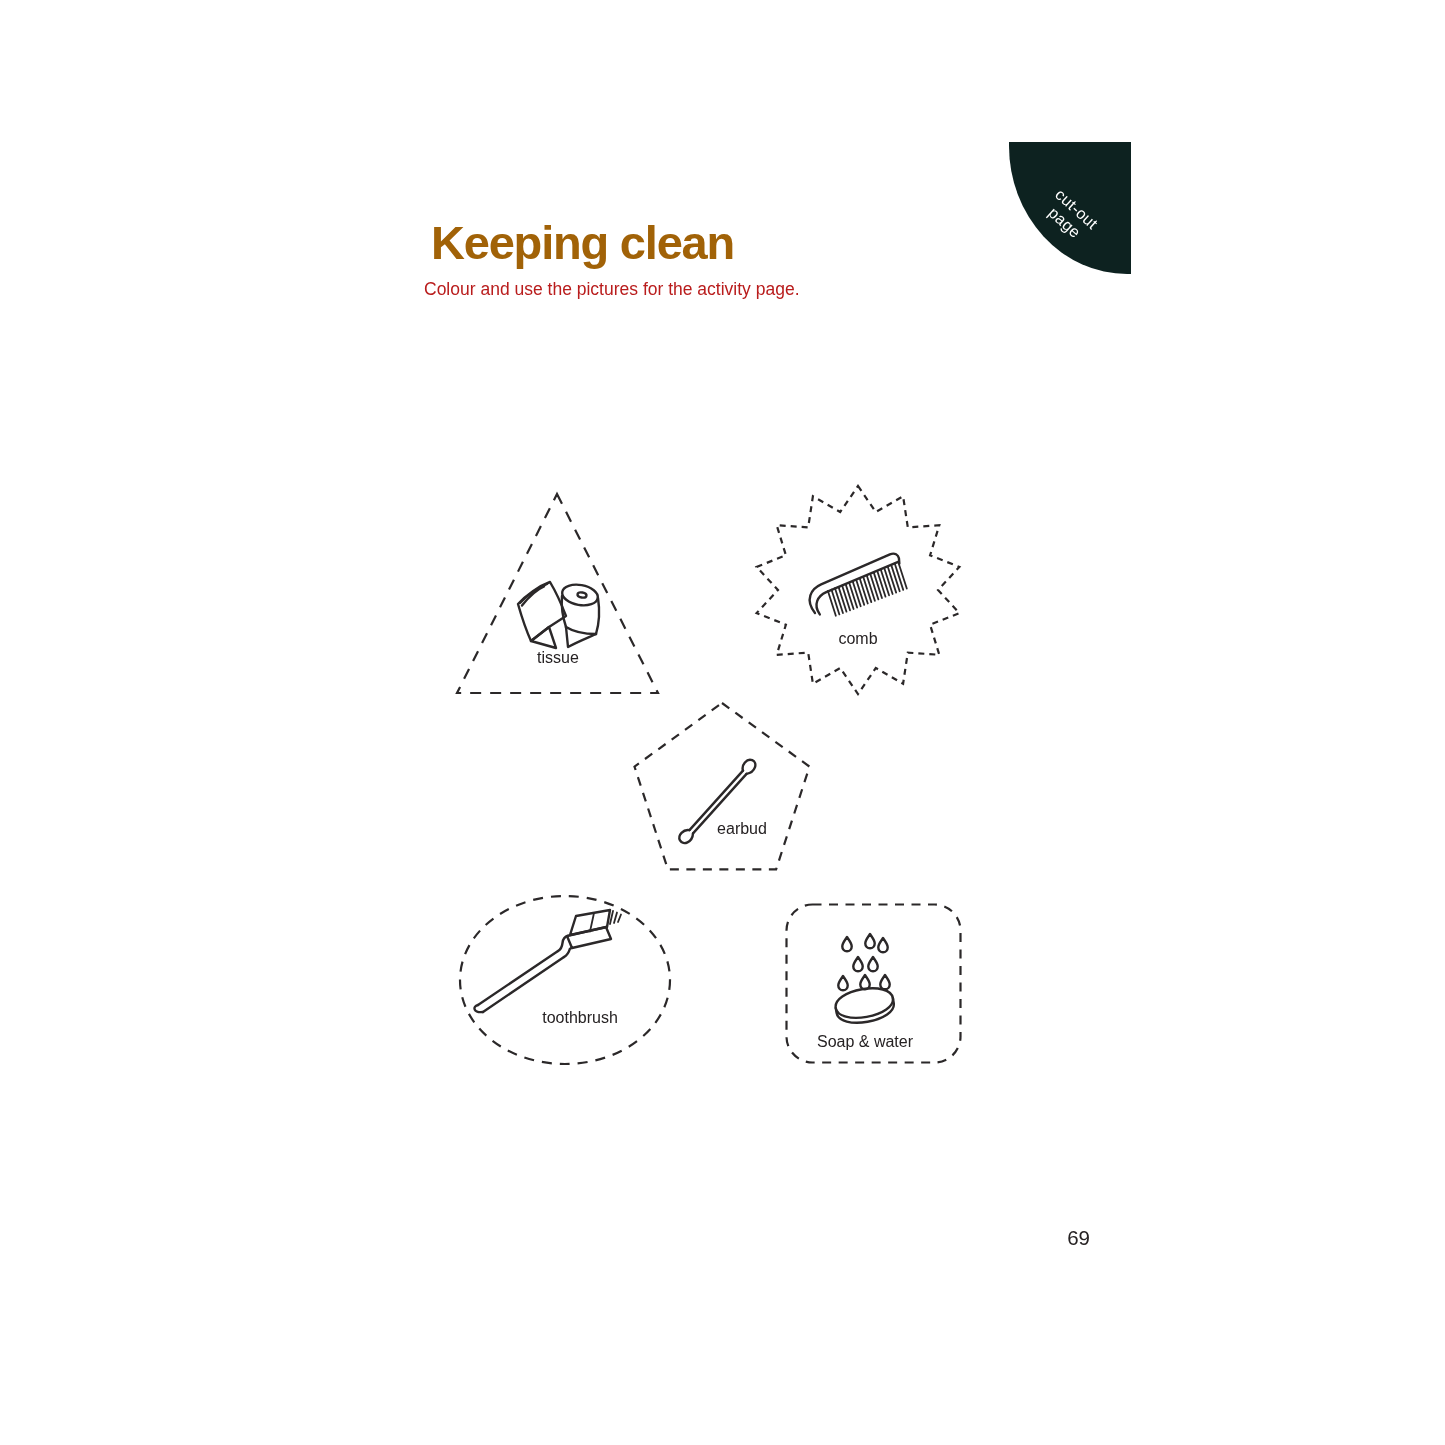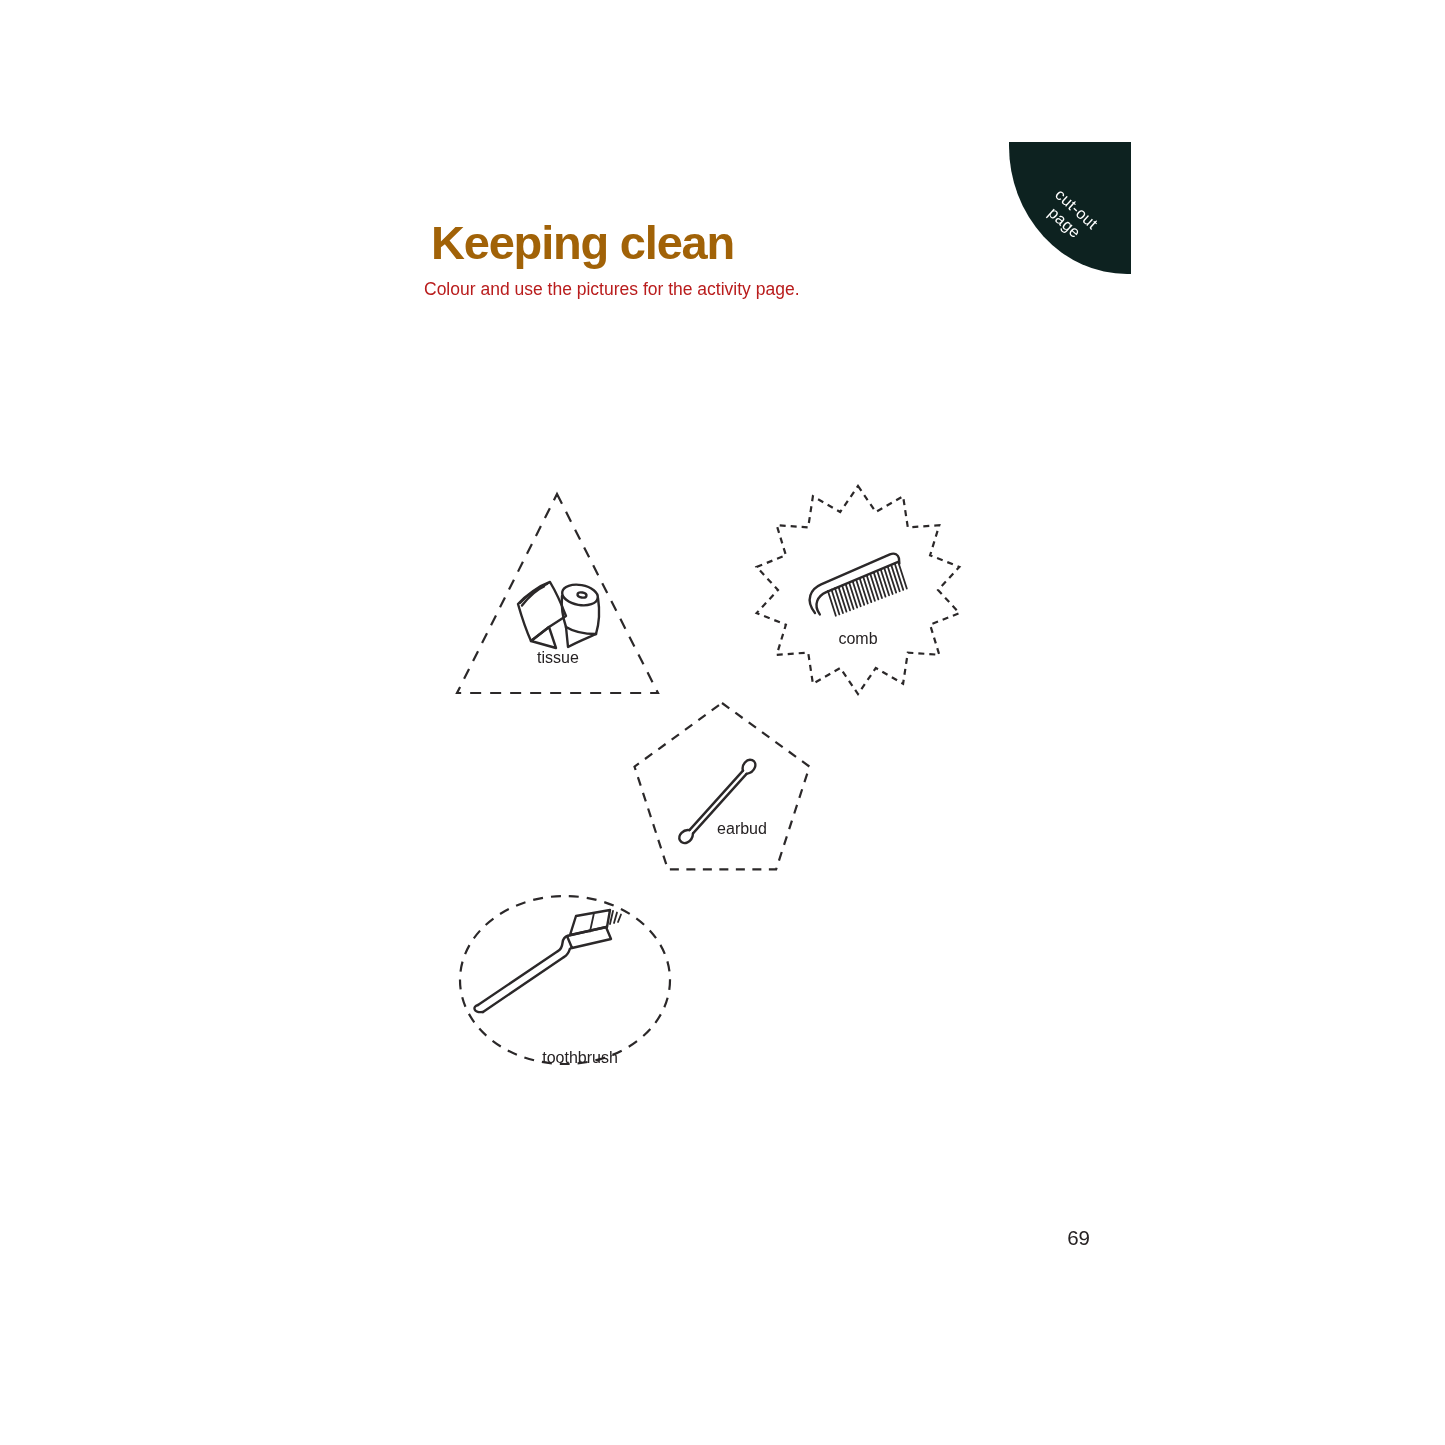--- a/index.html
+++ b/index.html
@@ -103,19 +103,41 @@
         <path d="M27,119 L108,64"></path>
         <path d="M22,112 C16,113.5 17.5,120 27,119"></path>
         <path d="M102,58 C105,56.5 106,54 106.5,50 C107,45.5 108.5,43.5 112,43"></path>
         <path d="M108,64 C111.5,62 113,59 113.8,56 L116,54.5"></path>
         <path d="M111,43 L150,34 L155,46 L116,55 Z"></path>
         <path d="M114,42 L120,23 L154,17 L151,34 Z"></path>
         <path class="icon-thin" d="M134,38.5 L138,20"></path>
         <path class="icon-thin" d="M157,18 L154,31 M161,19.5 L158,30 M165,21.5 L162,29"></path>
       </g>
     </svg>
-    <div class="label" style="left:44px;top:117px;width:160px;margin-top:40px;">toothbrush</div>
+    <div class="label" style="left:44px;top:117px;width:160px;">toothbrush</div>
   </div>
 
+  <div class="cutout" style="left:785px;top:903px;width:177px;height:161px;">
+    <svg width="177" height="161" viewBox="0 0 177 161">
+      <rect class="outline" x="1.5" y="1.5" width="174" height="158" rx="26" stroke-dasharray="9 7.5"></rect>
+      <g class="icon">
+        <g>
+          <path transform="translate(62,34)" d="M0,0 C2.3,3.6 4.7,6.2 4.7,9.4 C4.7,12.5 2.6,14.3 0,14.3 C-2.6,14.3 -4.7,12.5 -4.7,9.4 C-4.7,6.2 -2.3,3.6 0,0 Z"></path>
+          <path transform="translate(85,31)" d="M0,0 C2.3,3.6 4.7,6.2 4.7,9.4 C4.7,12.5 2.6,14.3 0,14.3 C-2.6,14.3 -4.7,12.5 -4.7,9.4 C-4.7,6.2 -2.3,3.6 0,0 Z"></path>
+          <path transform="translate(98,35)" d="M0,0 C2.3,3.6 4.7,6.2 4.7,9.4 C4.7,12.5 2.6,14.3 0,14.3 C-2.6,14.3 -4.7,12.5 -4.7,9.4 C-4.7,6.2 -2.3,3.6 0,0 Z"></path>
+          <path transform="translate(73,54)" d="M0,0 C2.3,3.6 4.7,6.2 4.7,9.4 C4.7,12.5 2.6,14.3 0,14.3 C-2.6,14.3 -4.7,12.5 -4.7,9.4 C-4.7,6.2 -2.3,3.6 0,0 Z"></path>
+          <path transform="translate(88,54)" d="M0,0 C2.3,3.6 4.7,6.2 4.7,9.4 C4.7,12.5 2.6,14.3 0,14.3 C-2.6,14.3 -4.7,12.5 -4.7,9.4 C-4.7,6.2 -2.3,3.6 0,0 Z"></path>
+          <path transform="translate(58,73)" d="M0,0 C2.3,3.6 4.7,6.2 4.7,9.4 C4.7,12.5 2.6,14.3 0,14.3 C-2.6,14.3 -4.7,12.5 -4.7,9.4 C-4.7,6.2 -2.3,3.6 0,0 Z"></path>
+          <path transform="translate(80,72)" d="M0,0 C2.3,3.6 4.7,6.2 4.7,9.4 C4.7,12.5 2.6,14.3 0,14.3 C-2.6,14.3 -4.7,12.5 -4.7,9.4 C-4.7,6.2 -2.3,3.6 0,0 Z"></path>
+          <path transform="translate(100,72)" d="M0,0 C2.3,3.6 4.7,6.2 4.7,9.4 C4.7,12.5 2.6,14.3 0,14.3 C-2.6,14.3 -4.7,12.5 -4.7,9.4 C-4.7,6.2 -2.3,3.6 0,0 Z"></path>
+        </g>
+        <g transform="translate(80,104) rotate(-10)">
+          <path d="M-29,-4 C-29,-12.5 -16,-18 0,-18 C16,-18 29,-12.5 29,-4 C29,4.5 16,10 0,10 C-16,10 -29,4.5 -29,-4 Z"></path>
+          <path d="M-29,-4 L-29,1 C-29,9.5 -16,15 0,15 C16,15 29,9.5 29,1 L29,-4"></path>
+        </g>
+      </g>
+    </svg>
+    <div class="label" style="left:0;top:131px;width:160px;">Soap &amp; water</div>
+  </div>
 
   <div class="page-number">69</div>
 
 </div>
 
 </body></html>

